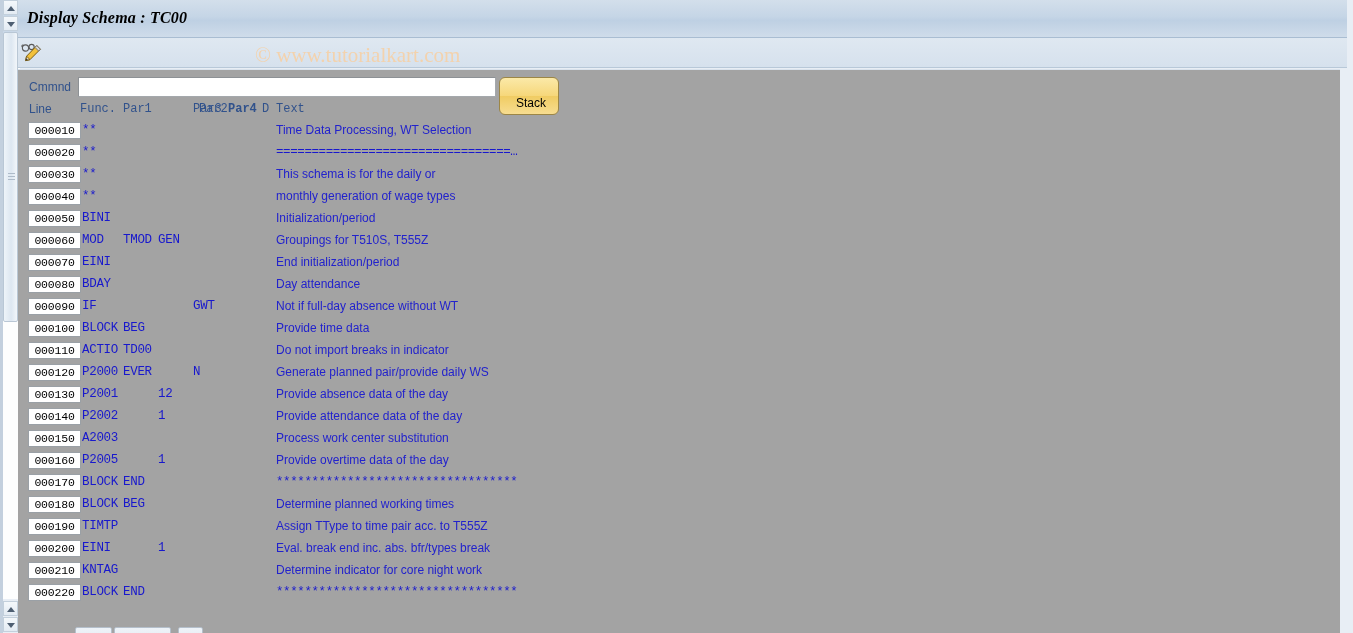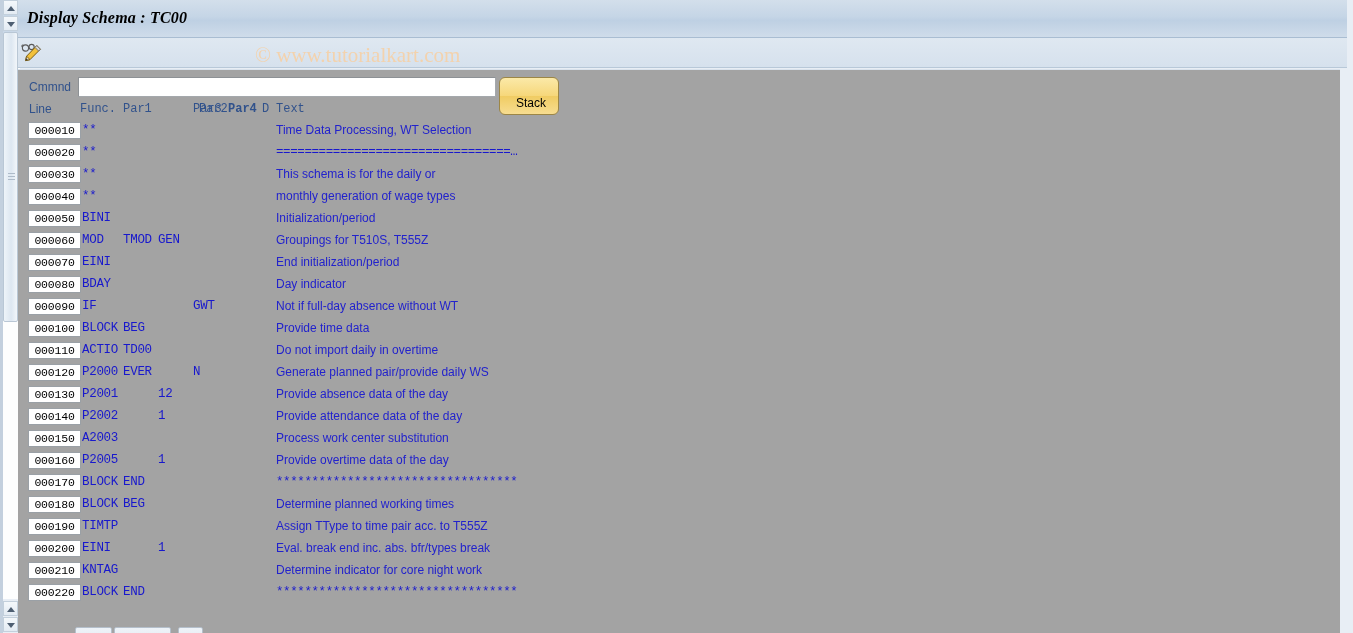--- a/index.html
+++ b/index.html
@@ -416,39 +416,39 @@
           <span class="txt">Groupings for T510S, T555Z</span>
         </div>
         <div class="row">
           <div class="lineno">000070</div>
           <span class="fld c-func">EINI</span>
           <span class="txt">End initialization/period</span>
         </div>
         <div class="row">
           <div class="lineno">000080</div>
           <span class="fld c-func">BDAY</span>
-          <span class="txt">Day indicator</span>
+          <span class="txt">Day attendance</span>
         </div>
         <div class="row">
           <div class="lineno">000090</div>
           <span class="fld c-func">IF</span>
           <span class="fld c-p3">GWT</span>
           <span class="txt">Not if full-day absence without WT</span>
         </div>
         <div class="row">
           <div class="lineno">000100</div>
           <span class="fld c-func">BLOCK</span>
           <span class="fld c-p1">BEG</span>
           <span class="txt">Provide time data</span>
         </div>
         <div class="row">
           <div class="lineno">000110</div>
           <span class="fld c-func">ACTIO</span>
           <span class="fld c-p1">TD00</span>
-          <span class="txt">Do not import daily in overtime</span>
+          <span class="txt">Do not import breaks in indicator</span>
         </div>
         <div class="row">
           <div class="lineno">000120</div>
           <span class="fld c-func">P2000</span>
           <span class="fld c-p1">EVER</span>
           <span class="fld c-p3">N</span>
           <span class="txt">Generate planned pair/provide daily WS</span>
         </div>
         <div class="row">
           <div class="lineno">000130</div>

